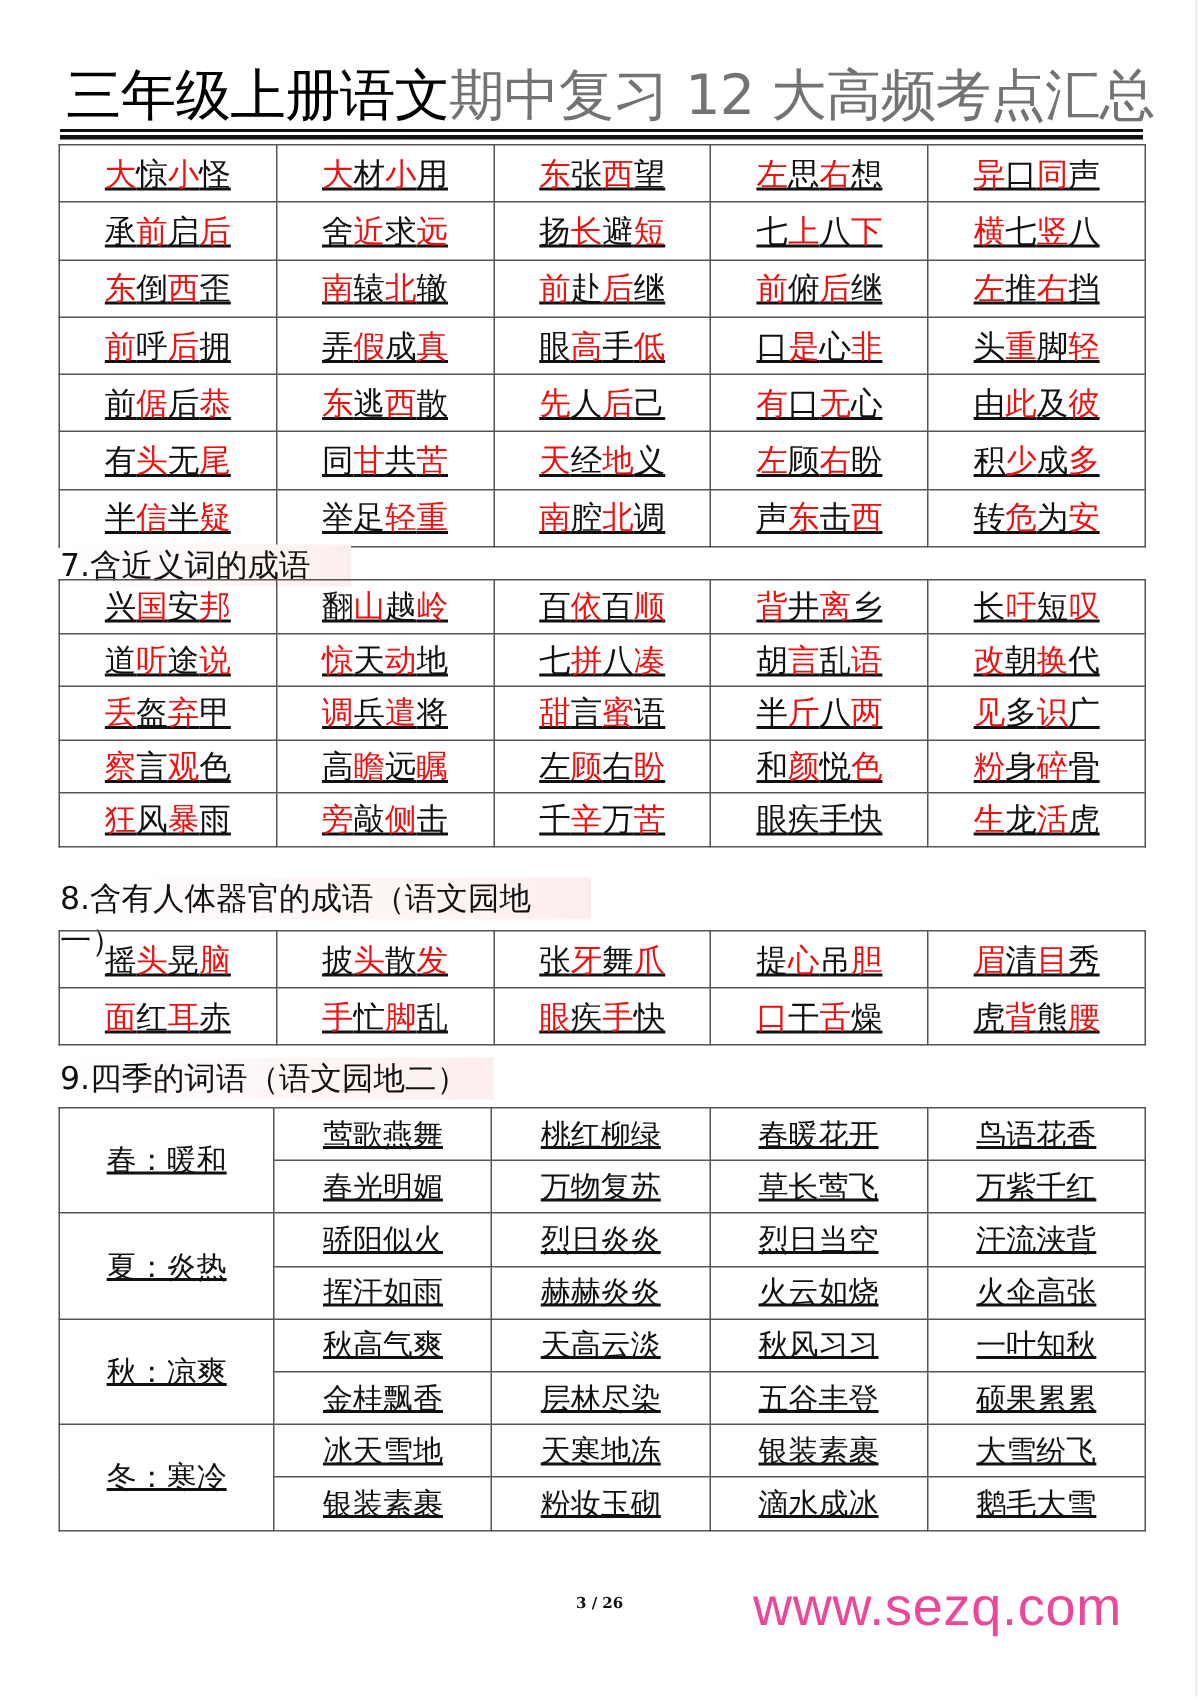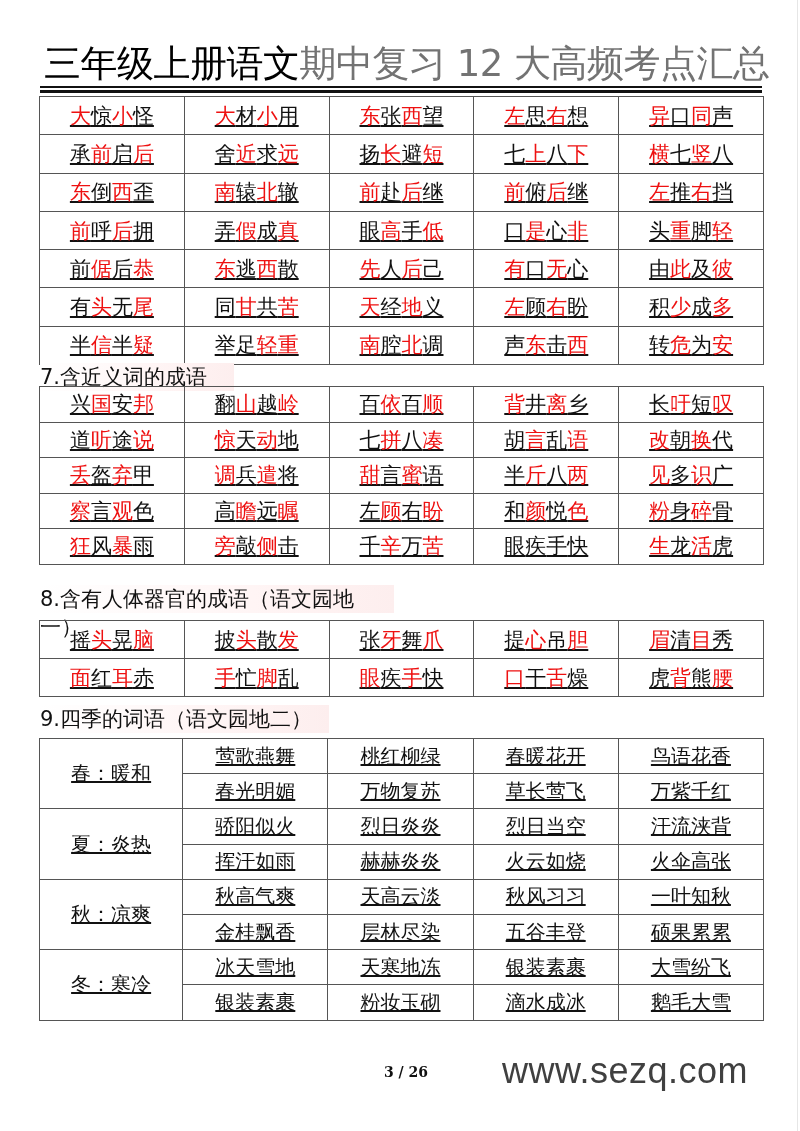--- a/index.html
+++ b/index.html
@@ -24,22 +24,22 @@
   #t7{left:39px;top:386px;width:725px;}
   #t7 td{height:34.5px;width:20%;}
   #h8{top:585px;width:350px;}
   #t8{left:39px;top:620px;width:725px;}
   #t8 td{height:37px;width:20%;}
   #h9{top:705px;width:285px;}
   #t9{left:39px;top:738px;width:725px;}
   #t9 td{height:34.2px;font-size:20px;}
   #t9 td.season{width:143px;}
   #t9 td.w{width:145px;}
-  .footer-page{position:absolute;left:384px;top:1064px;font-family:"DejaVu Serif",serif;font-size:14px;font-weight:bold;color:#111;}
-  .watermark{position:absolute;left:502px;top:1050px;font-family:"Liberation Sans",sans-serif;font-size:36px;color:#404040;letter-spacing:0.5px;}
+  .footer-page{position:absolute;left:384px;top:1064px;font-family:"DejaVu Serif",serif;font-size:10px;font-weight:bold;color:#111;}
+  .watermark{position:absolute;left:502px;top:1050px;font-family:"Liberation Sans",sans-serif;font-size:36px;color:#ec4899;letter-spacing:0.5px;}
 </style>
 </head>
 <body>
 
 <div class="edge-line"></div>
 
 <div class="title">
   <span class="blk">三年级上册语文</span><span class="red">期中复习 12 大高频考点汇总</span>
 </div>
 <div class="rule r1"></div>

